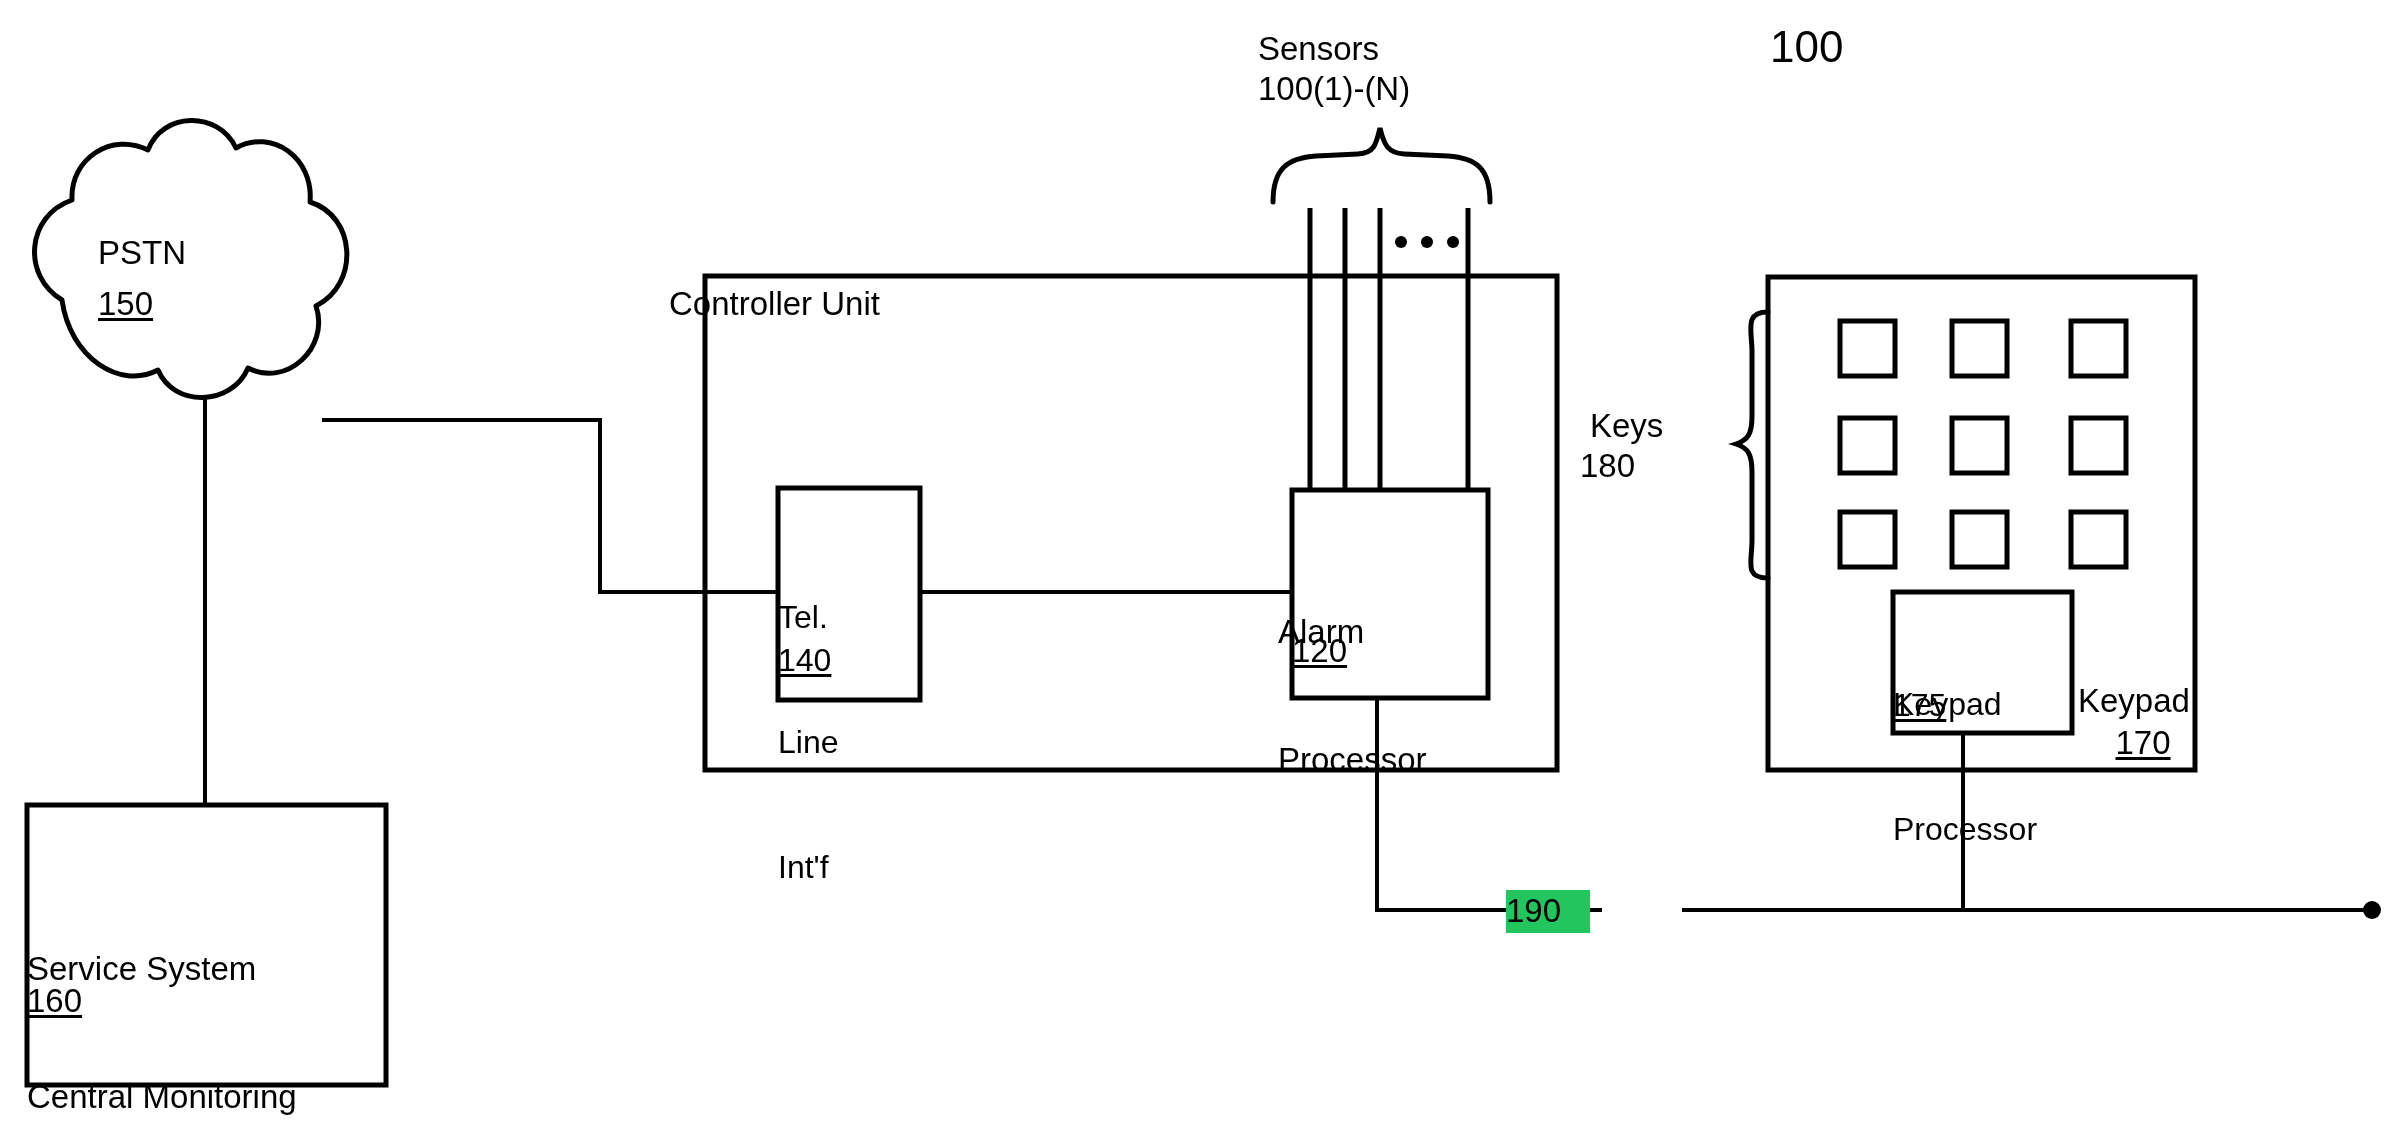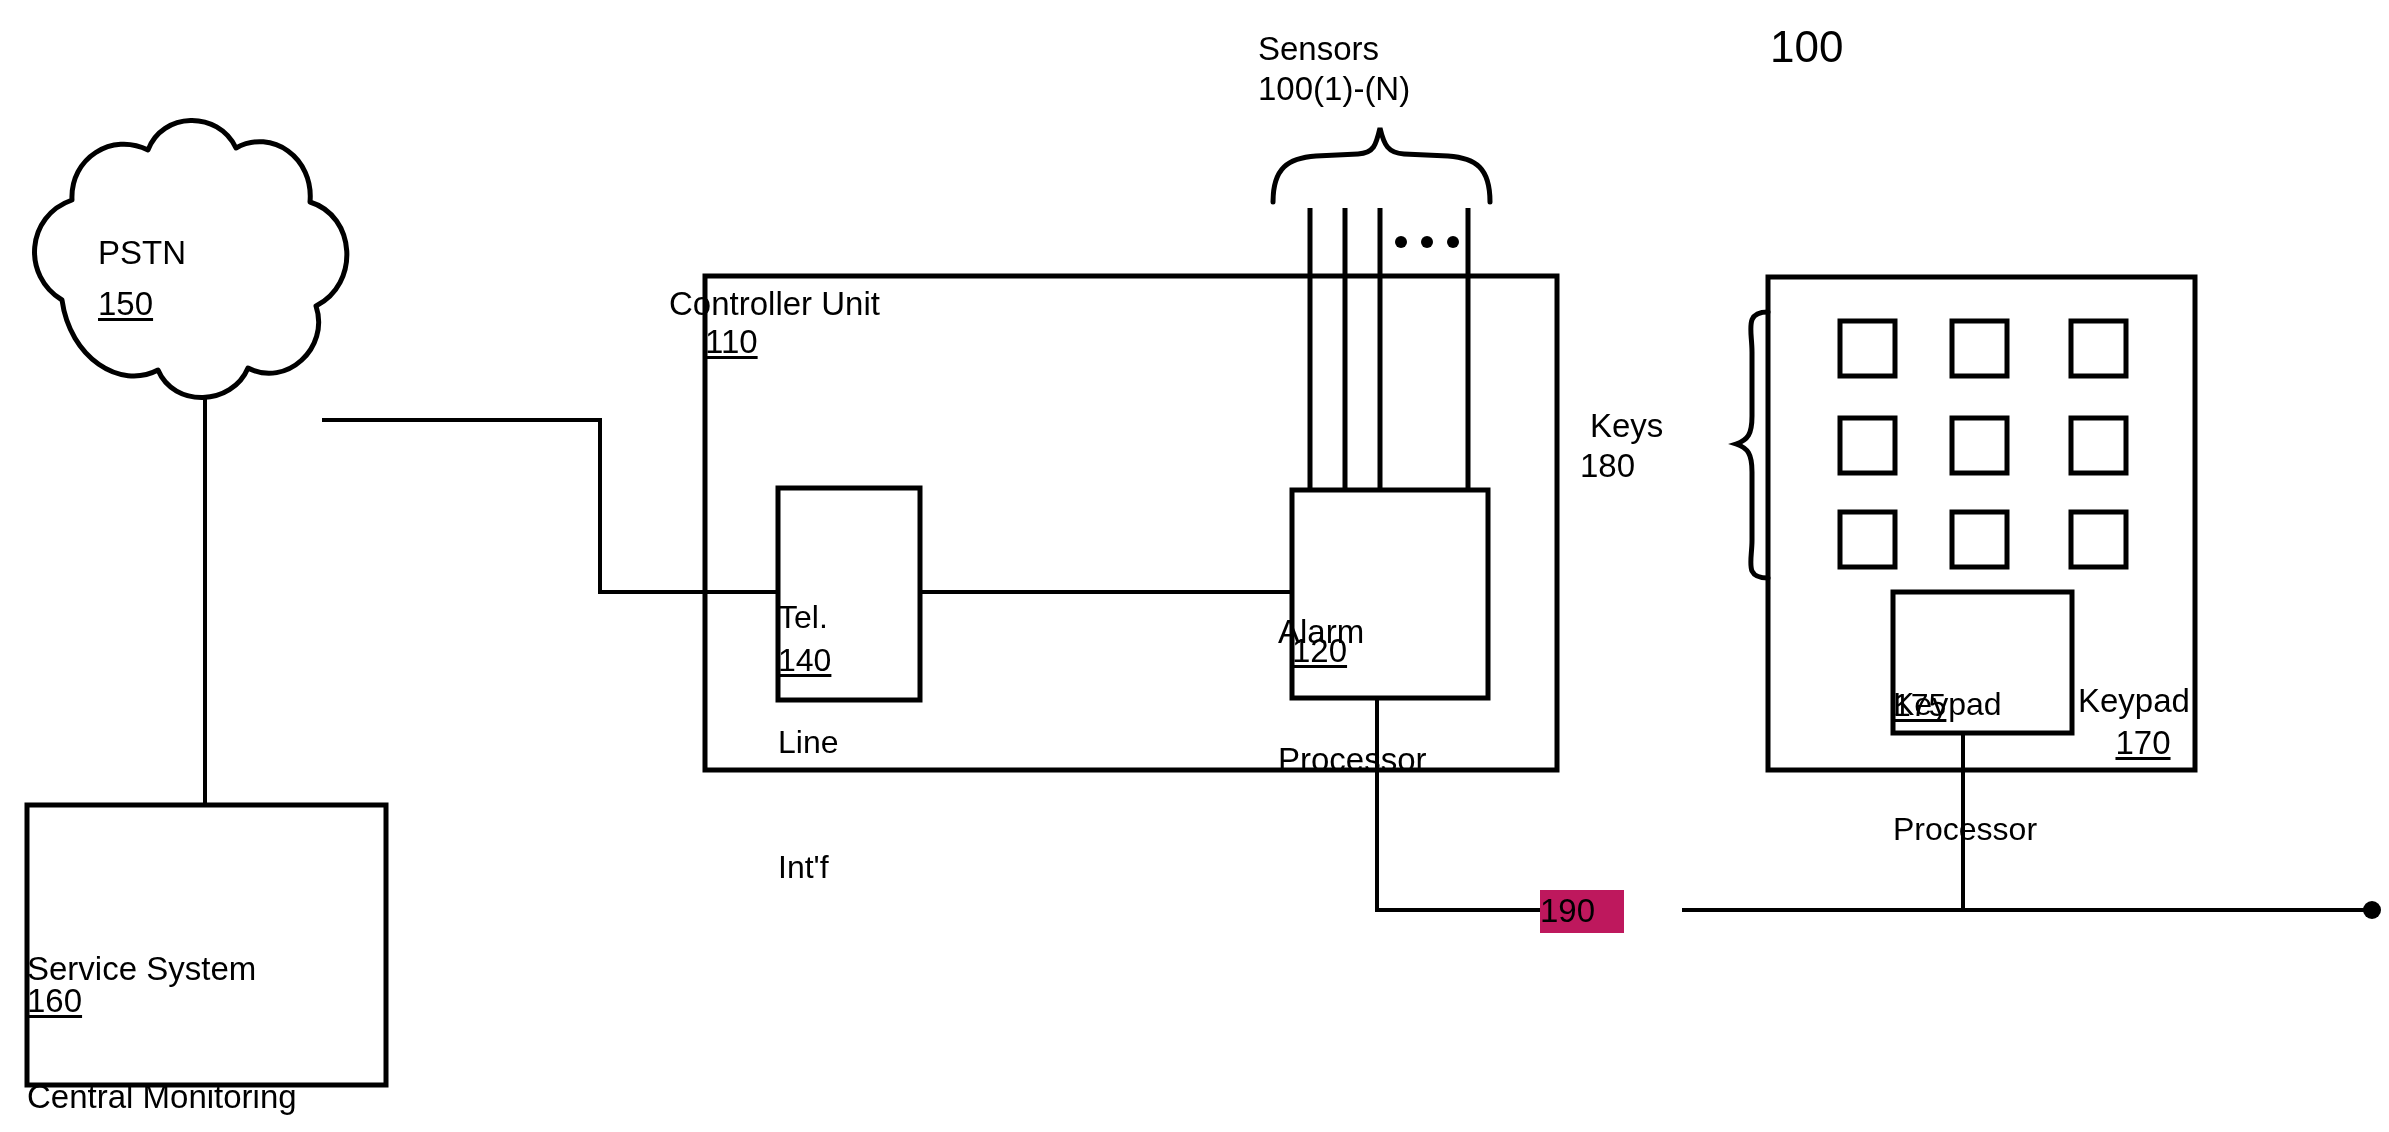--- a/index.html
+++ b/index.html
@@ -138,21 +138,20 @@
   <div class="lbl f33" style="left:98px; top:232px; width:170px;">PSTN</div>
   <div class="lbl f33 ref" style="left:98px; top:283px; width:170px;">150</div>
 
   <div class="lbl f33" style="left:27px; top:862px; width:359px;">
     <span class="stack">Service System</span>
     <span class="stack">Central Monitoring</span>
   </div>
   <div class="lbl f33 ref" style="left:27px; top:980px; width:359px;">160</div>
 
   <div class="lbl f33" style="left:669px; top:283px; width:560px;">Controller Unit</div>
-  <div class="lbl f33 ref" style="left:705px; top:321px; width:560px;">110</div>
 
   <div class="lbl f32" style="left:778px; top:514px; width:142px;">
     <span class="stack">Tel.</span>
     <span class="stack">Line</span>
     <span class="stack">Int'f</span>
   </div>
   <div class="lbl f32 ref" style="left:778px; top:640px; width:142px;">140</div>
 
   <div class="lbl f33" style="left:1278px; top:525px; width:224px;">
     <span class="stack">Alarm</span>
@@ -168,15 +167,15 @@
 
   <div class="lbl f32" style="left:1893px; top:601px; width:179px;">
     <span class="stack">Keypad</span>
     <span class="stack">Processor</span>
   </div>
   <div class="lbl f32 ref" style="left:1893px; top:685px; width:179px;">175</div>
 
   <div class="lbl f33" style="left:2078px; top:680px; width:150px; text-align:left;">Keypad</div>
   <div class="lbl f33 ref" style="left:2078px; top:722px; width:130px; text-align:center;">170</div>
 
-  <div class="lbl f33" style="left:1540px; top:890px; width:84px; background:#be185d;">190</div>
+  <div class="lbl f33" style="left:1506px; top:890px; width:84px; background:#22c55e;">190</div>
 
 </div>
 
 </body></html>

